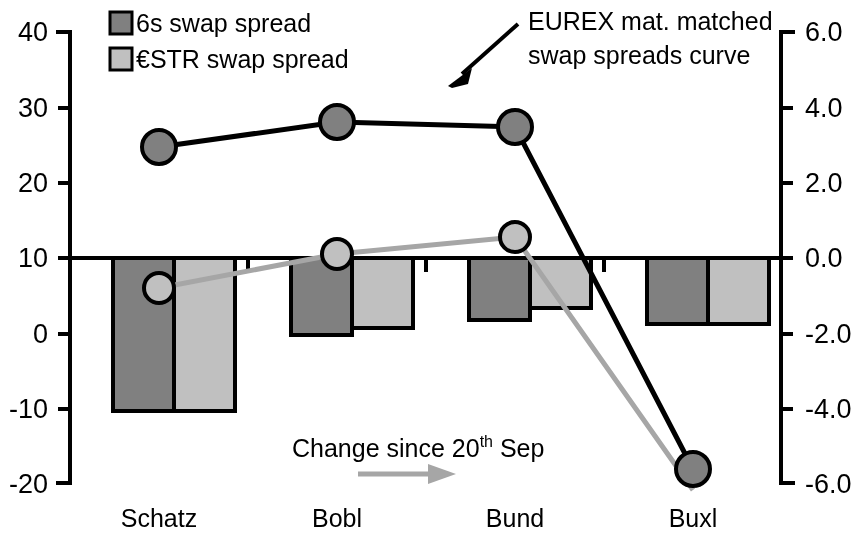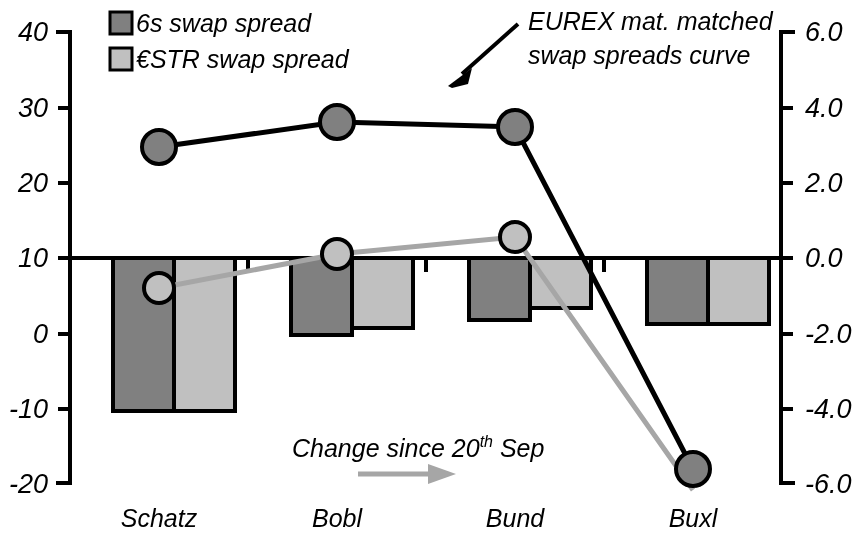--- a/index.html
+++ b/index.html
@@ -1,18 +1,18 @@
 <!DOCTYPE html>
 <html><head>
 <meta charset="utf-8">
 <style>
   html,body{margin:0;padding:0;background:#ffffff;}
   body{width:852px;height:539px;overflow:hidden;
        font-family:"Liberation Sans", sans-serif;color:#000;}
-  #chart-root{position:relative;width:764px;height:539px;font-style:italic;}
+  #chart-root{position:relative;width:764px;height:539px;}
   svg{display:block;}
   .tick-label{font-family:"Liberation Sans", sans-serif;font-size:27px;fill:#000;}
   .cat-label{font-family:"Liberation Sans", sans-serif;font-size:25px;fill:#000;}
   .legend-label{font-family:"Liberation Sans", sans-serif;font-size:25px;fill:#000;}
   .anno-label{font-family:"Liberation Sans", sans-serif;font-size:25px;fill:#000;}
   .anno-sup{font-family:"Liberation Sans", sans-serif;font-size:16px;fill:#000;}
 </style>
 </head>
 <body>
 

